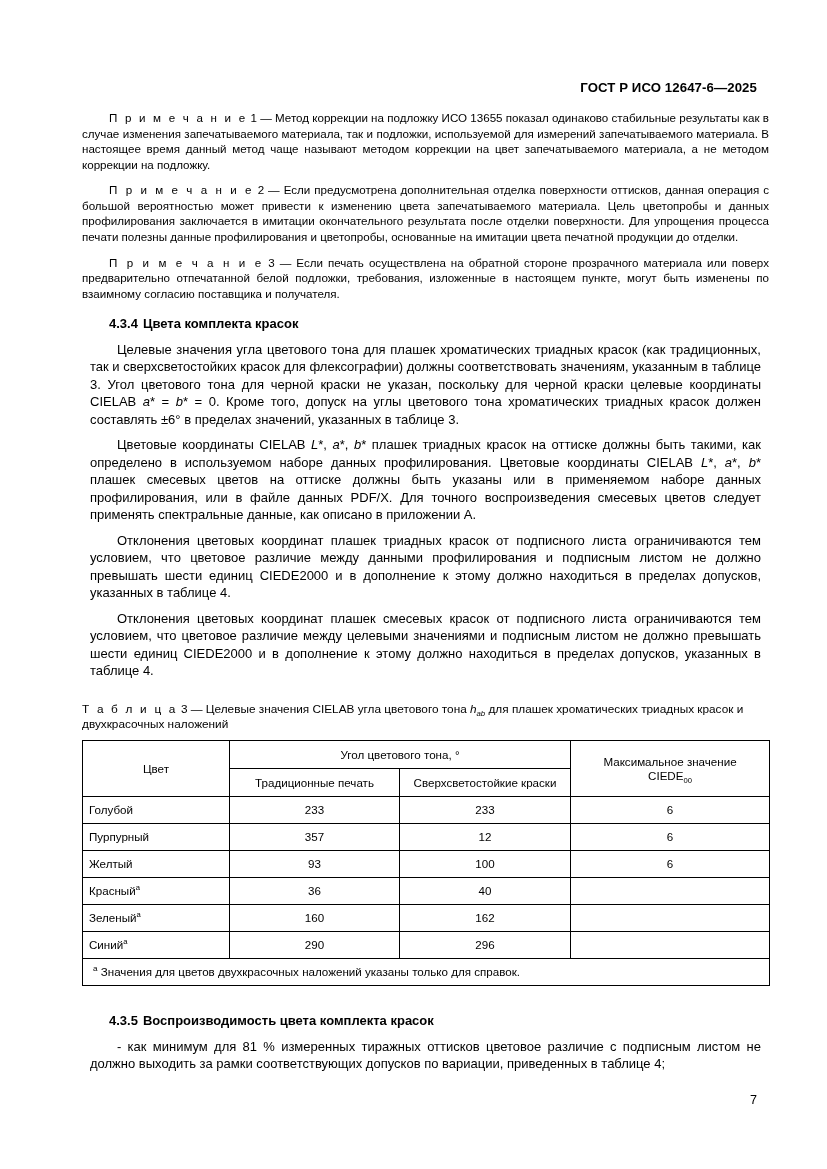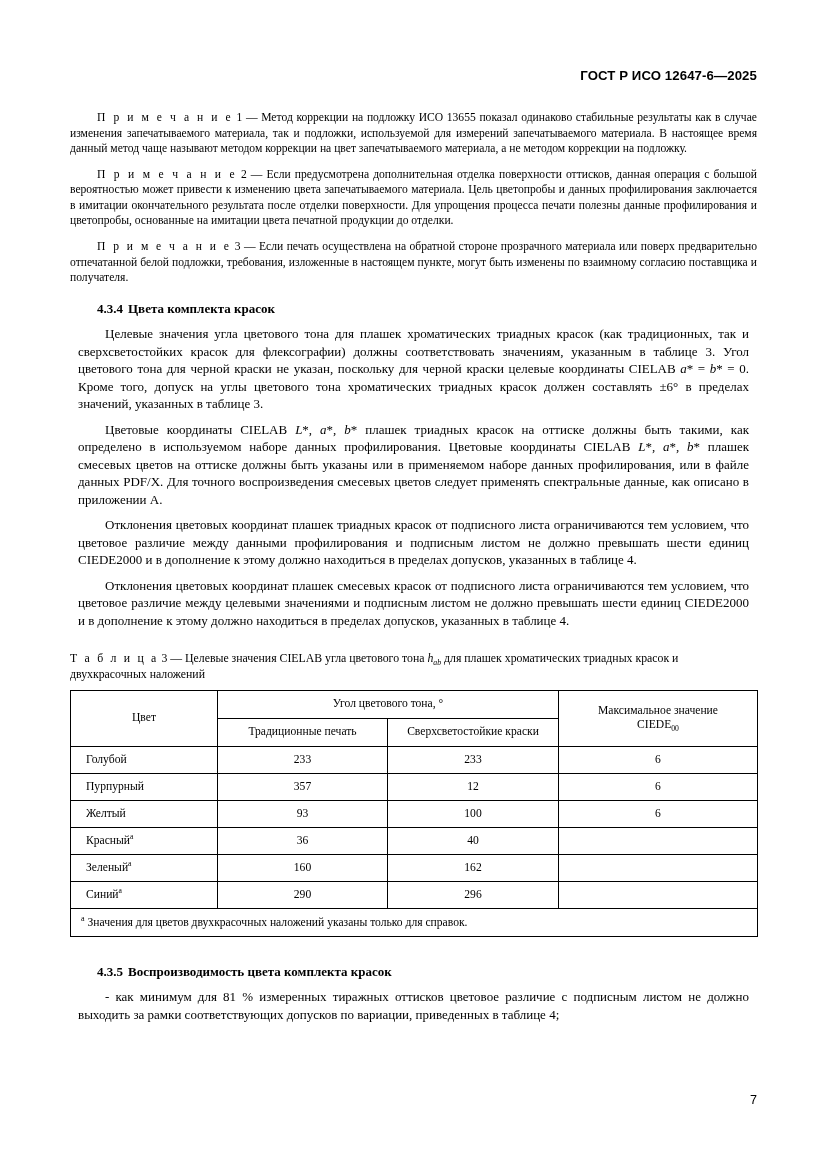--- a/index.html
+++ b/index.html
@@ -16,31 +16,30 @@
     position: relative;
     width: 827px;
     height: 1169px;
     margin: 0 auto;
     background: #ffffff;
     overflow: hidden;
     box-sizing: border-box;
   }
   .content {
     position: absolute;
-    left: 70px;
+    left: 82px;
     top: 0;
     width: 687px;
-    font-family: Liberation Serif, serif;
   }
 
   
   .page-header {
     position: absolute;
     right: 70px;
-    top: 68px;
+    top: 80px;
     font-size: 13.2px;
     font-weight: bold;
     letter-spacing: 0.1px;
     white-space: nowrap;
   }
 
   
   p {
     margin: 8px;
     font-size: 13px;
@@ -110,21 +109,21 @@
     height: 27px;
     line-height: 1.2;
   }
   table.t3 thead td.tall { height: 54px; }
   table.t3 tbody td {
     height: 26px;
     line-height: 1.2;
   }
   table.t3 td.left-cell {
     text-align: left;
-    padding-left: 15px;
+    padding-left: 6px;
   }
   table.t3 tfoot td {
     text-align: left;
     padding: 5px 8px 6px 10px;
     height: auto;
     line-height: 1.3;
   }
   .fn-mark { font-size: 0.7em; vertical-align: super; }
 
   

